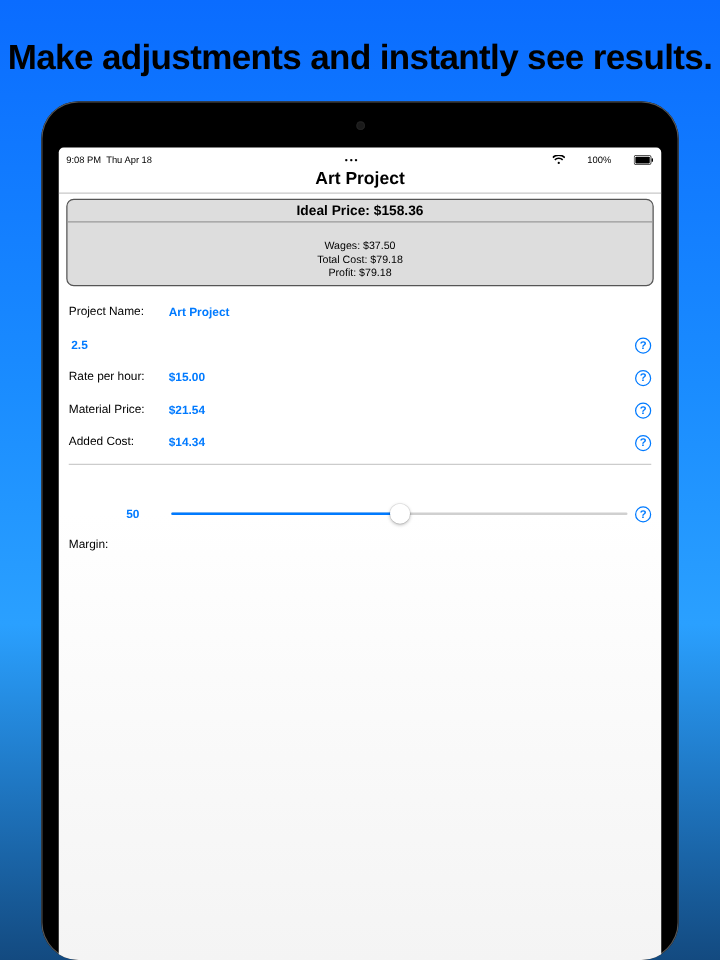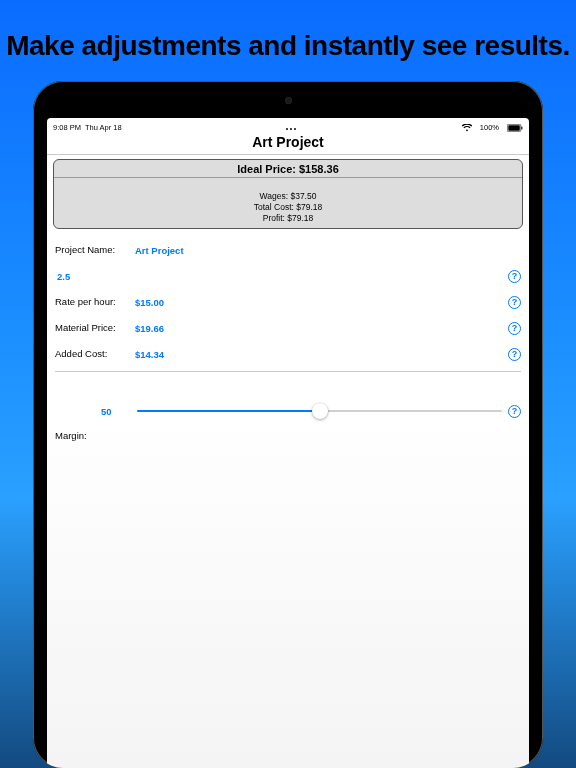--- a/index.html
+++ b/index.html
@@ -55,21 +55,21 @@
   .status-bar {
     height: 14px;
     display: flex;
     align-items: flex-end;
     font-size: 7.5px;
     padding: 1px 6px 0 6px;
     color: #000;
   }
   .status-left { display: flex; gap: 4px; }
   .status-center { flex: 1; text-align: center; letter-spacing: 1.5px; font-size:7px; }
-  .status-right { display: flex; gap: 8px; align-items: center; }
+  .status-right { display: flex; gap: 18px; align-items: center; }
   .wifi-icon svg, .batt-icon svg { display: block; }
   
   .nav-title {
     text-align: center;
     font-weight: 700;
     font-size: 14px;
     padding: 2px 0 4px 0;
     border-bottom: 0.5px solid #c8c8c8;
   }
   
@@ -223,21 +223,21 @@
 
       <div class="row">
         <div class="label-cell">Rate per hour:</div>
         <div class="value-cell">$15.00</div>
         <div class="spacer"></div>
         <div class="help-icon">?</div>
       </div>
 
       <div class="row">
         <div class="label-cell">Material Price:</div>
-        <div class="value-cell">$19.66</div>
+        <div class="value-cell">$21.54</div>
         <div class="spacer"></div>
         <div class="help-icon">?</div>
       </div>
 
       <div class="row">
         <div class="label-cell">Added Cost:</div>
         <div class="value-cell">$14.34</div>
         <div class="spacer"></div>
         <div class="help-icon">?</div>
       </div>

